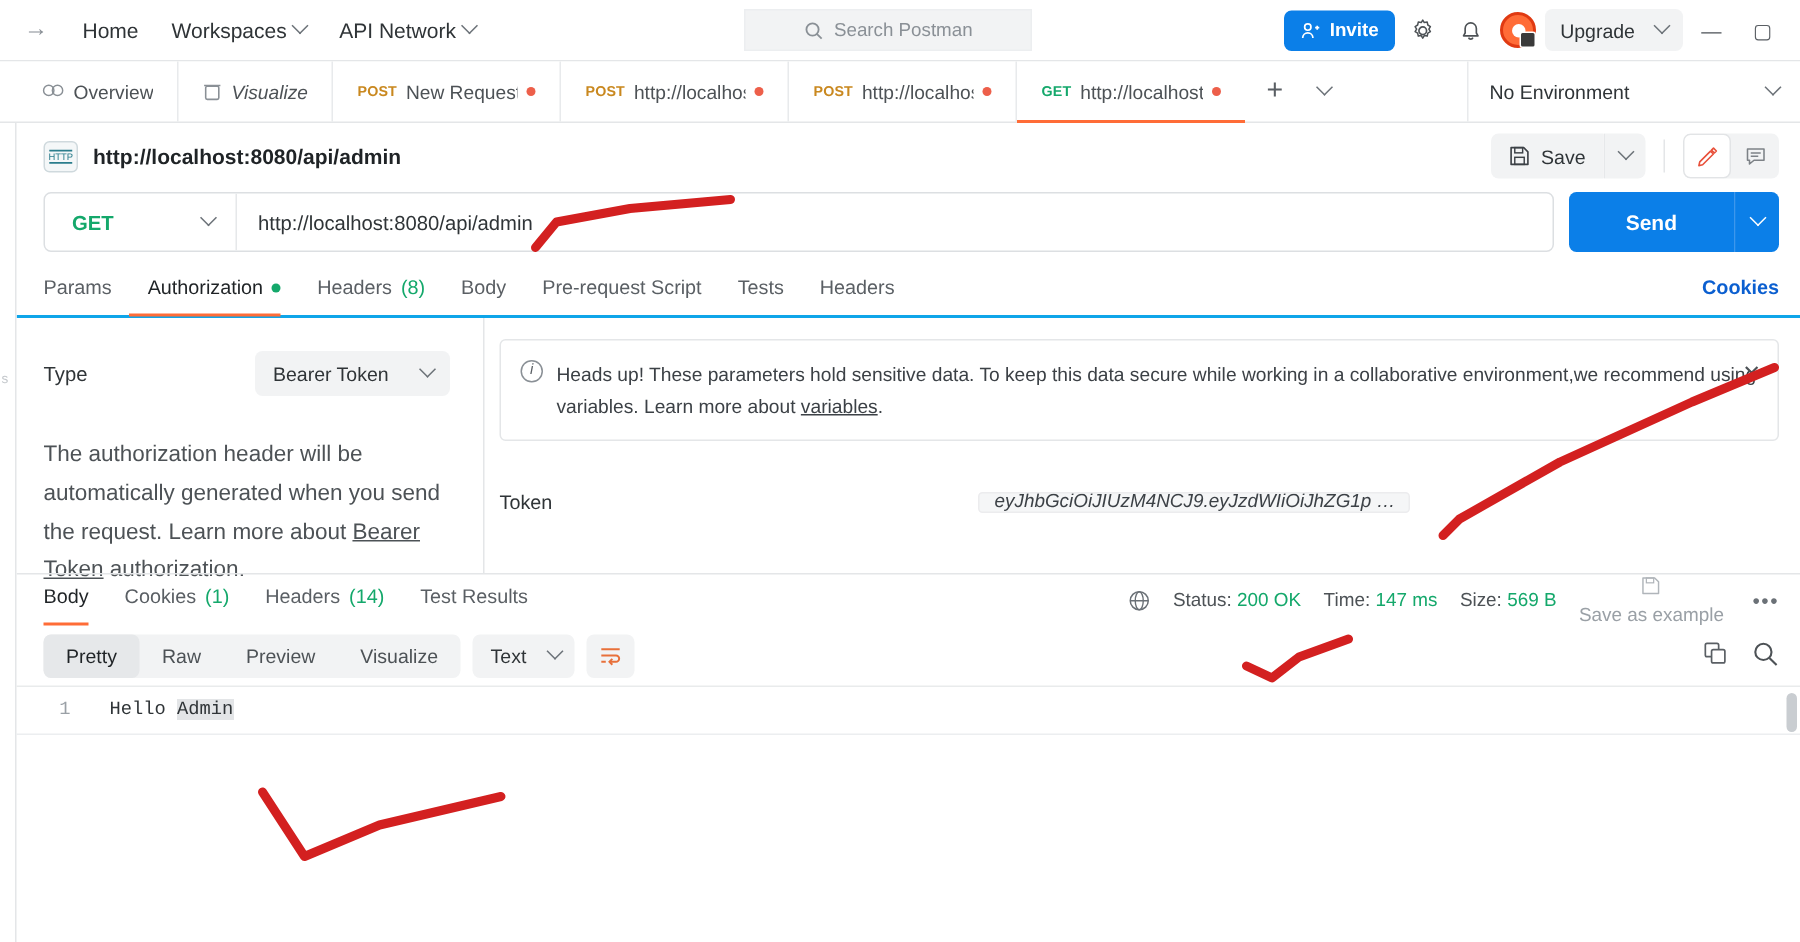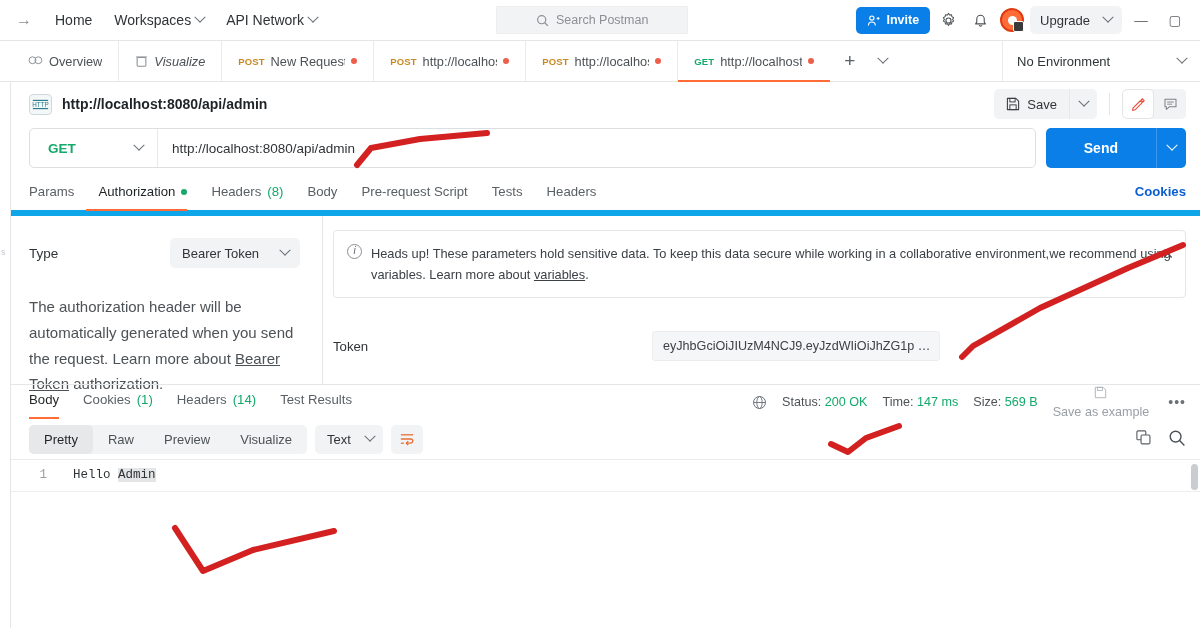--- a/index.html
+++ b/index.html
@@ -71,21 +71,21 @@
   .meth.post{ color:#c9881f; }
   .meth.get{ color:#14a86b; }
   .dot{ width:6px; height:6px; border-radius:50%; background:#ed5f4a; flex:none; }
   .tab.active:after{
     content:""; position:absolute; left:0; right:0; bottom:-1px; height:2px; background:#ff6c37;
   }
   .tab-plus{ display:flex; align-items:center; padding:0 14px; color:#5a5f64; font-size:19px; }
   .tab-chev{ display:flex; align-items:center; padding:0 10px; color:#5a5f64; }
   .env-sel{
     margin-left:auto; display:flex; align-items:center; justify-content:space-between;
-    width:198px; padding:0 14px; border-left:1px solid #e8eaec; font-size:13px; color:#2f3437;
+    width:222px; padding:0 14px; border-left:1px solid #e8eaec; font-size:13px; color:#2f3437;
   }
 
   
   .workarea{ display:flex; height:calc(628px - 82px); }
   .leftrail{ width:11px; border-right:1px solid #e4e6e8; background:#fff; flex:none;
              position:relative; }
   .leftrail .vtxt{ position:absolute; top:165px; left:1px; font-size:9px; color:#c3c7cb; }
   .main{ flex:1; display:flex; flex-direction:column; min-width:0; }
 
   
@@ -124,21 +124,21 @@
   .send-btn{
     background:#0b7fe8; color:#fff; font-weight:bold; font-size:14px; height:40px;
     padding:0 38px; display:flex; align-items:center; border-radius:5px 0 0 5px;
   }
   .send-caret{ background:#0b7fe8; color:#fff; width:30px; height:40px;
     display:flex; align-items:center; justify-content:center; border-radius:0 5px 5px 0;
     border-left:1px solid #3d97ec; }
 
   
   .reqtabs{ display:flex; align-items:center; padding:0 14px 0 18px; margin-top:10px;
-            border-bottom:6px solid #0ea5e9; }
+            border-bottom:2px solid #0ea5e9; }
   .rtab{ position:relative; padding:6px 12px 11px; font-size:13.2px; color:#5a5f64;
          display:flex; align-items:center; gap:6px; white-space:nowrap; }
   .rtab:first-child{ padding-left:0; }
   .rtab.active{ color:#1f2326; }
   .rtab.active:after{ content:""; position:absolute; left:0; right:12px; bottom:-1px; height:2px; background:#ff6c37; }
   .rtab .cnt{ color:#14a86b; }
   .gdot{ width:6px; height:6px; border-radius:50%; background:#14a86b; }
   .cookies-link{ margin-left:auto; color:#0b5fd0; font-size:13.2px; font-weight:bold; padding-bottom:5px; }
 
   
@@ -159,23 +159,23 @@
     padding:12px 12px 12px 13px; font-size:12.8px; color:#3c4146; line-height:1.65;
     position:relative;
   }
   .headsup .x{ position:absolute; right:11px; top:11px; font-size:15px; color:#4d5256; }
   .info-i{ flex:none; width:15px; height:15px; border:1.2px solid #8a9096; border-radius:50%;
            display:flex; align-items:center; justify-content:center; font-size:10px;
            color:#5a5f64; font-style:italic; margin-top:1px; }
   .tokenrow{ display:flex; align-items:center; margin-top:33px; }
   .tokenlbl{ font-size:13.2px; color:#2f3437; }
   .tokenfield{
-    width:288px; height:30px; background:#f5f6f7; border:1px solid #ececee; border-radius:3px;
-    display:flex; align-items:center; padding:0 10px; font-size:12.6px; color:#3c4146;
-    margin-left:auto; margin-right:246px; overflow:hidden; white-space:nowrap;
+    width:288px; height:14px; background:#f5f6f7; border:1px solid #ececee; border-radius:3px;
+    display:flex; align-items:flex-end; padding:0 10px; font-size:12.6px; color:#3c4146;
+    margin-left:auto; margin-right:246px; overflow:hidden; white-space:nowrap;font-style:italic;
   }
 
   
   .resp-head{ display:flex; align-items:center; padding:0 14px 0 18px; height:35px;
               border-top:1px solid #e4e6e8; }
   .resp-meta{ margin-left:auto; display:flex; align-items:center; gap:15px; font-size:12.6px; color:#4d5256; }
   .resp-meta .val{ color:#14a86b; }
   .sae{ display:flex; align-items:center; gap:6px; color:#9aa0a6; font-size:12.6px;flex-direction:column; }
   .dots{ letter-spacing:1px; color:#6b7177; font-size:14px; padding-left:4px;}
 

